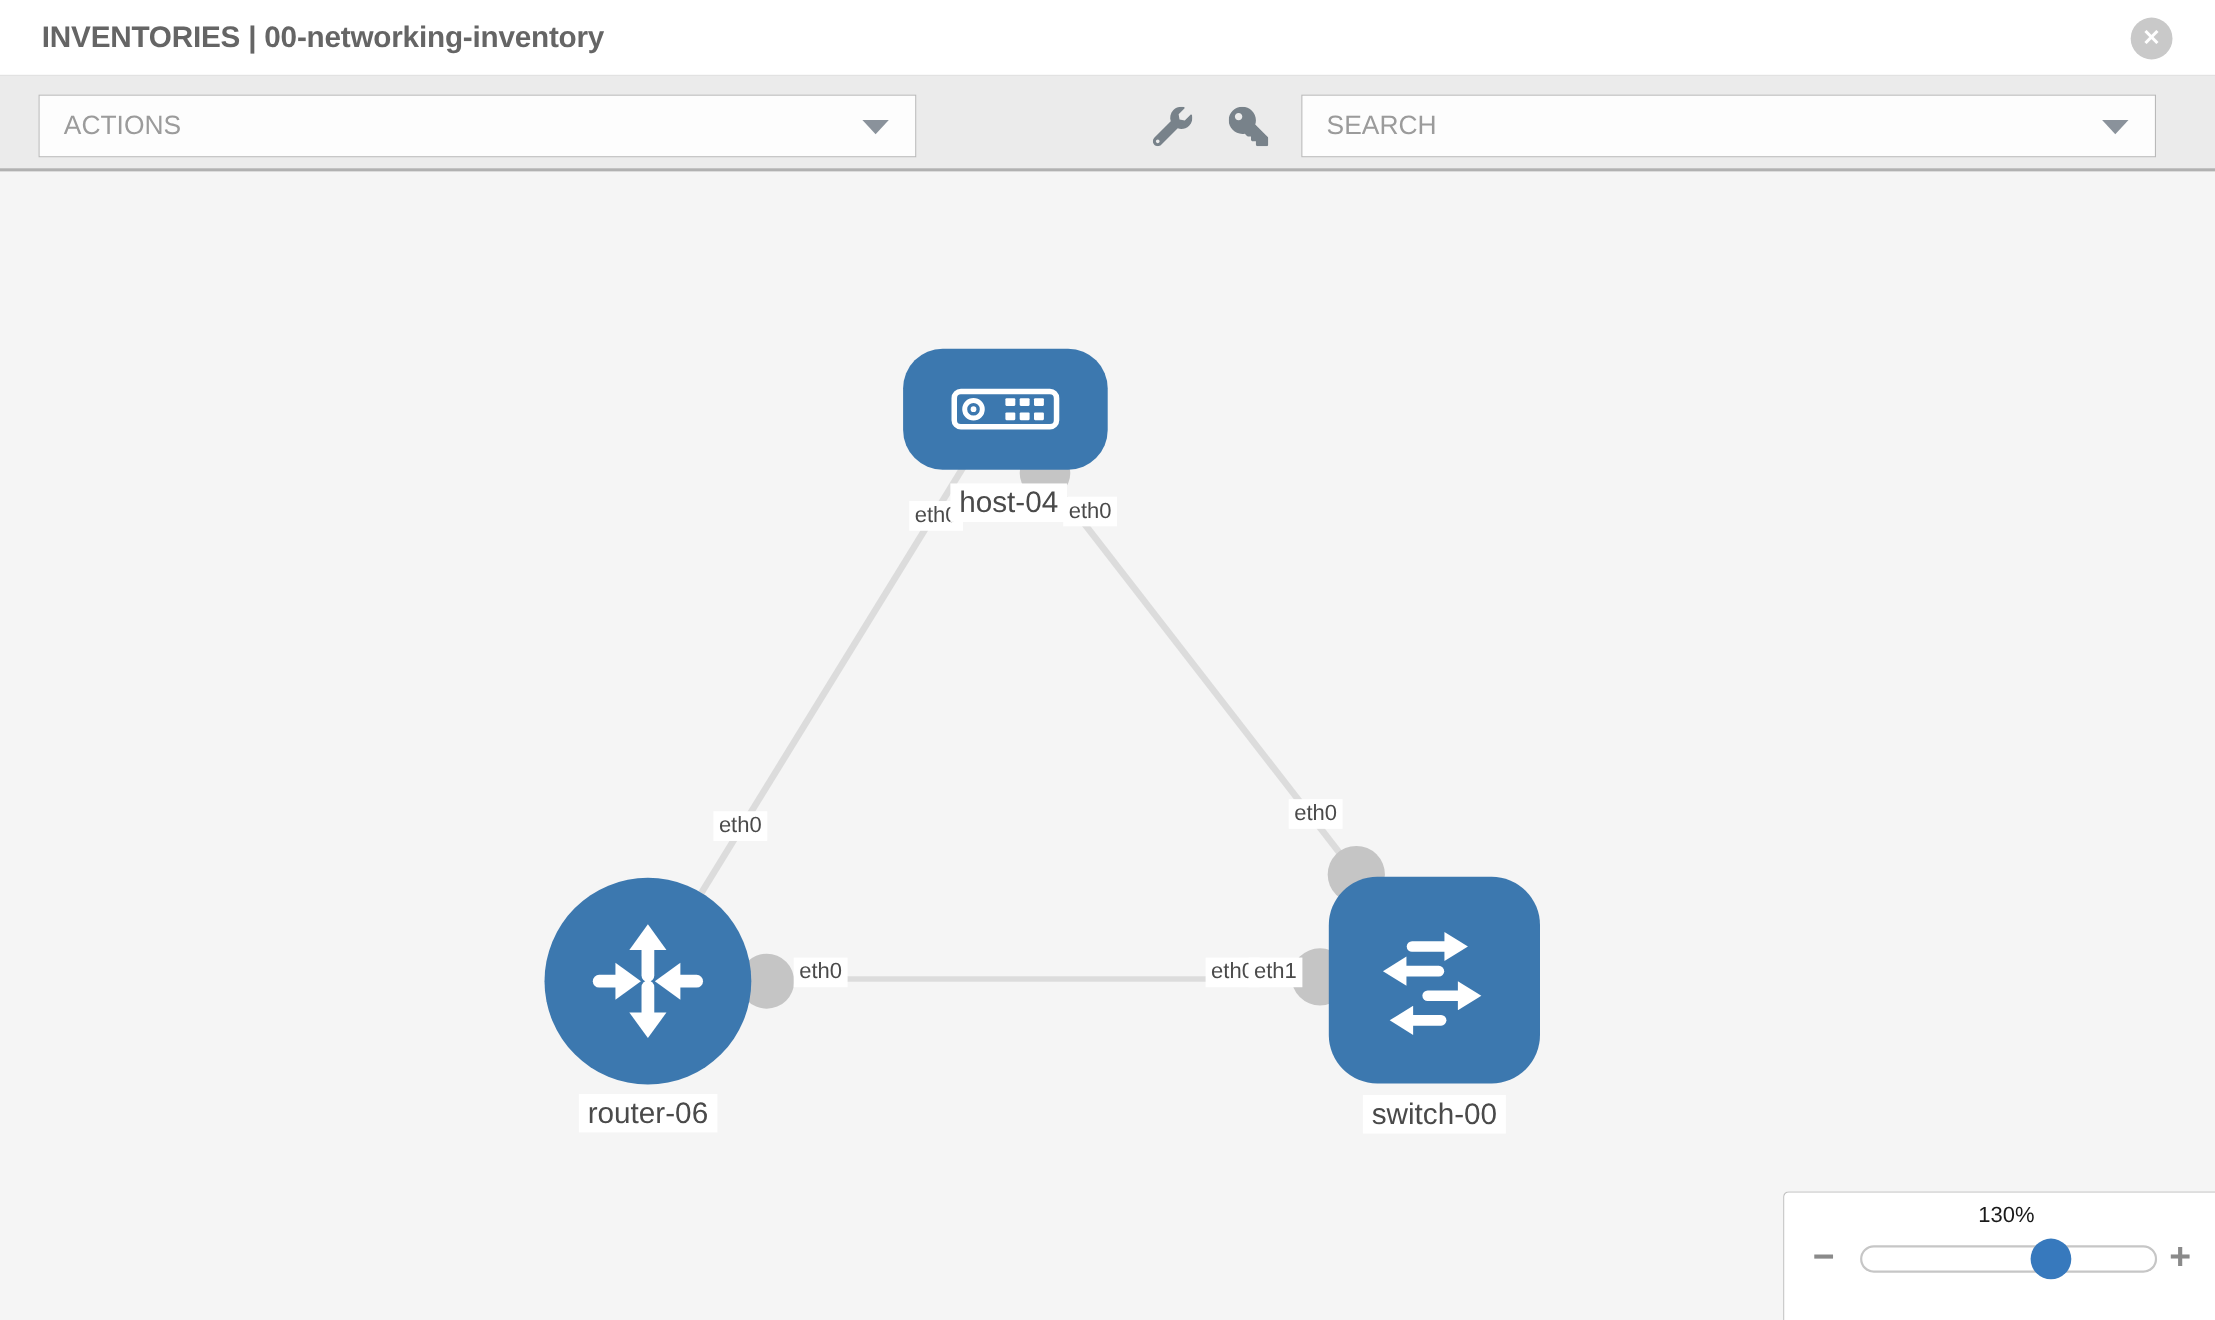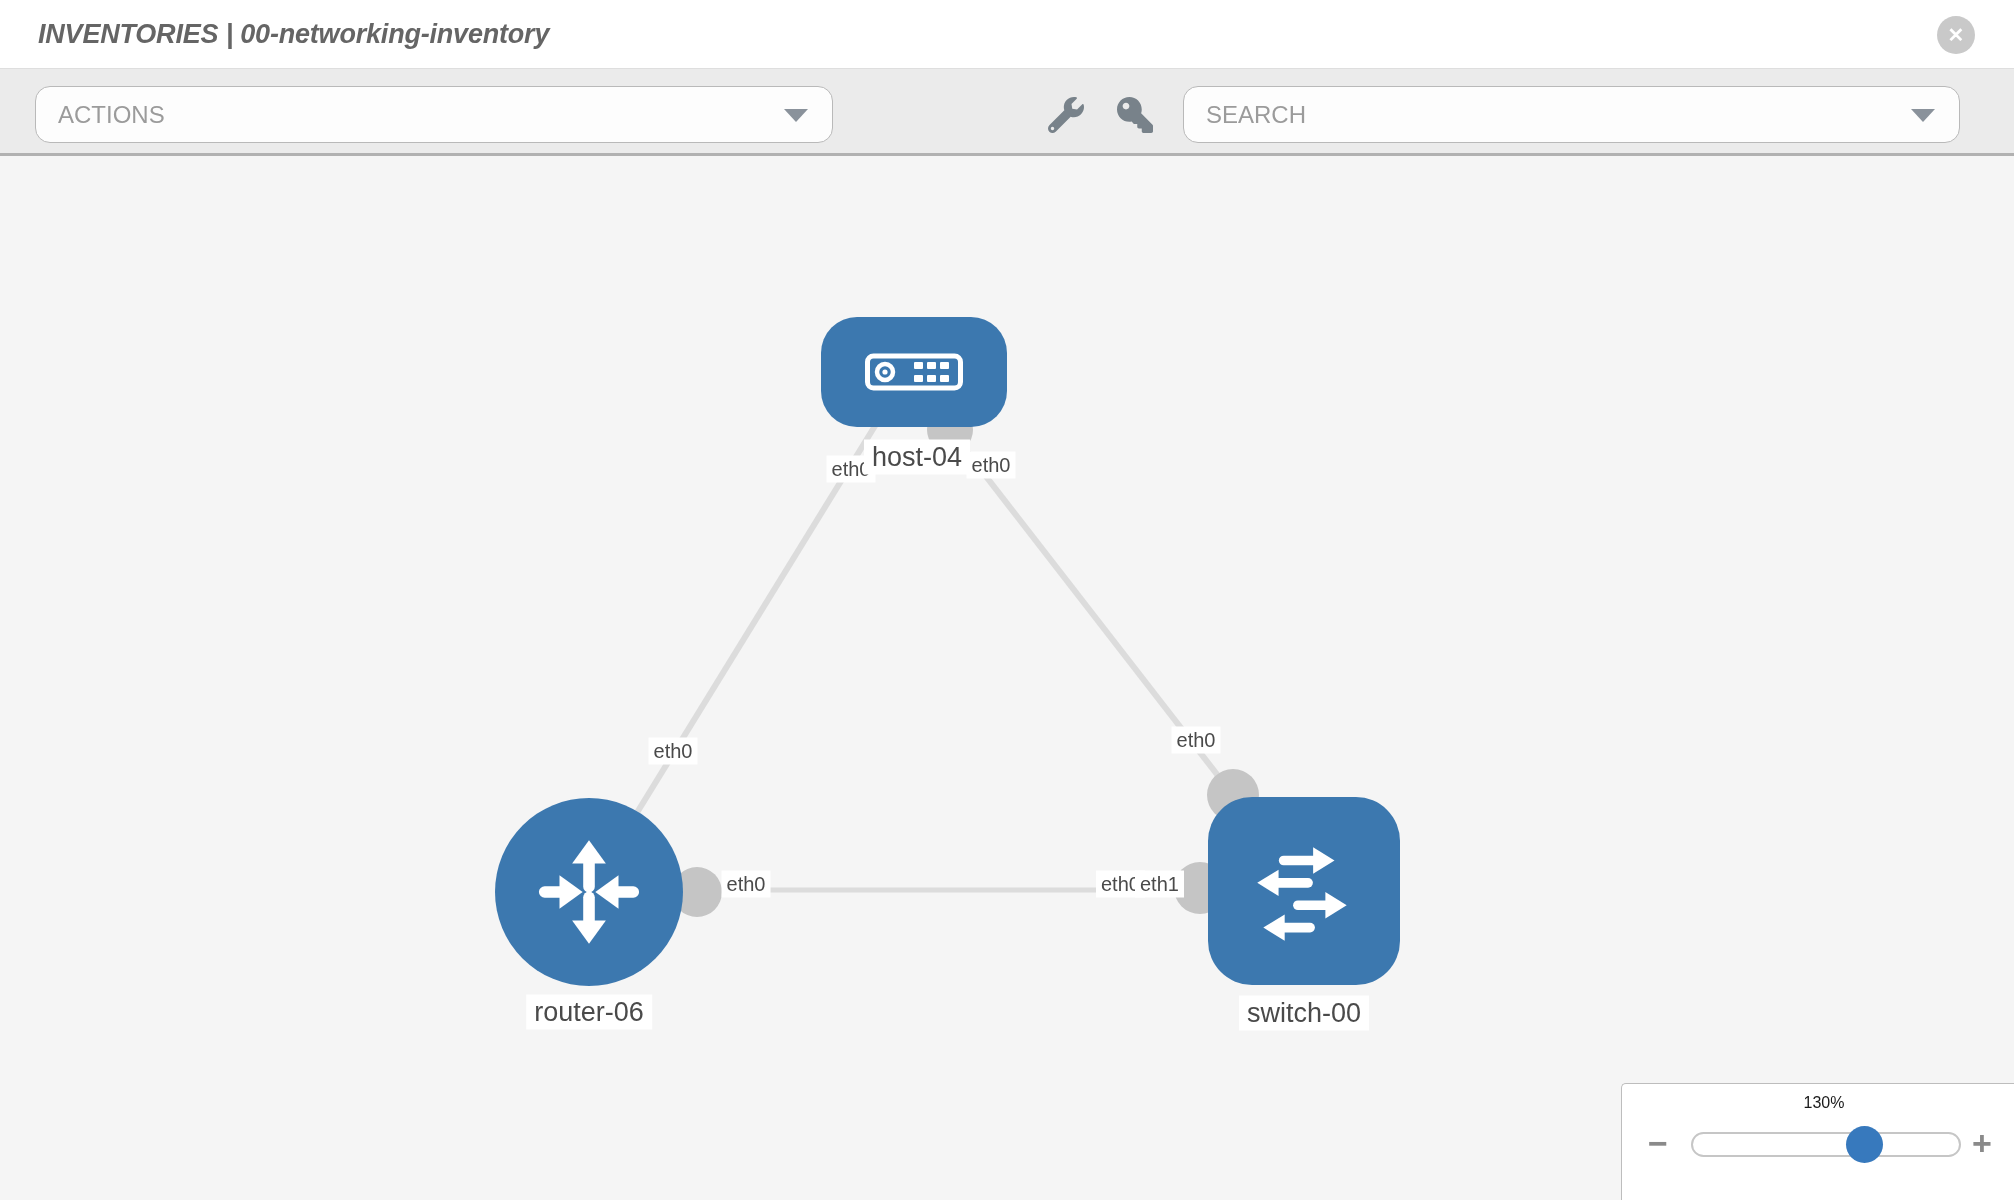--- a/index.html
+++ b/index.html
@@ -4,30 +4,30 @@
 <style>
   * { box-sizing: border-box; margin: 0; padding: 0; }
   html, body { width: 2014px; height: 1200px; overflow: hidden;
     font-family: "Liberation Sans", sans-serif; background: #fff; }
 
   
   .header { position: relative; width: 100%; height: 69px; background: #fff;
     border-bottom: 1px solid #dedede; }
   .page-title { position: absolute; left: 38px; top: 0; height: 68px;
     line-height: 68px; font-size: 27px; font-weight: bold; color: #656565;
-    letter-spacing: -0.2px; font-style: italic; }
+    letter-spacing: -0.2px; }
   .close-btn { position: absolute; left: 1937px; top: 16px; width: 38px; height: 38px;
     border-radius: 50%; background: #c9c9c9; color: #fff; font-size: 20px;
     font-weight: bold; text-align: center; line-height: 38px; cursor: pointer; }
 
   
   .toolbar { position: relative; width: 100%; height: 87px; background: #ebebeb;
     border-bottom: 3px solid #b1b1b1; }
   .select-box { position: absolute; top: 17px; height: 57px; background: #fdfdfd;
-    border: 1px solid #b9b9b9; border-radius: 15px; cursor: pointer; }
+    border: 1px solid #b9b9b9; border-radius: 0; cursor: pointer; }
   .select-box .sel-label { position: absolute; left: 22px; top: 0; height: 55px;
     line-height: 55px; font-size: 24px; color: #9b9b9b; }
   .caret { position: absolute; right: 24px; top: 22px; width: 0; height: 0;
     border-left: 12px solid transparent; border-right: 12px solid transparent;
     border-top: 13px solid #8a929b; }
   .actions-box { left: 35px; width: 798px; }
   .search-box  { left: 1183px; width: 777px; }
   .tool-icon-btn { position: absolute; width: 44px; height: 44px; top: 24px;
     cursor: pointer; display: flex; align-items: center; justify-content: center; }
   .wrench-btn { left: 1044px; }
@@ -48,21 +48,21 @@
     white-space: nowrap; transform: translate(-50%, -50%); }
   .node-name { font-size: 27px; padding: 2px 8px; }
   .eth-label { font-size: 20px; padding: 2px 5px; }
   .eth-anchor-left { transform: translateY(-50%); }
 
   
   .zoom-panel { position: absolute; z-index: 6; left: 1621px; top: 927px;
     width: 393px; height: 117px; background: #fff; border: 1px solid #bdbdbd;
     border-right: none; border-bottom: none; border-top-left-radius: 5px; }
   .zoom-level { position: absolute; left: 132px; top: 10px; width: 140px;
-    text-align: center; font-size: 16px; color: #1a1a1a; }
+    text-align: center; font-size: 20px; color: #1a1a1a; }
   .zoom-minus, .zoom-plus { position: absolute; top: 40px; font-size: 34px;
     font-weight: bold; color: #8a8a8a; cursor: pointer; line-height: 38px; }
   .zoom-minus { left: 26px; }
   .zoom-plus { left: 350px; }
   .zoom-track { position: absolute; left: 69px; top: 48px; width: 270px; height: 25px;
     background: #fff; border: 2px solid #c6c6c6; border-radius: 13px; cursor: pointer; }
   .zoom-knob { position: absolute; left: 224px; top: 42px; width: 37px; height: 37px;
     border-radius: 50%; background: #3779bd; cursor: grab; }
 </style>
 </head>

